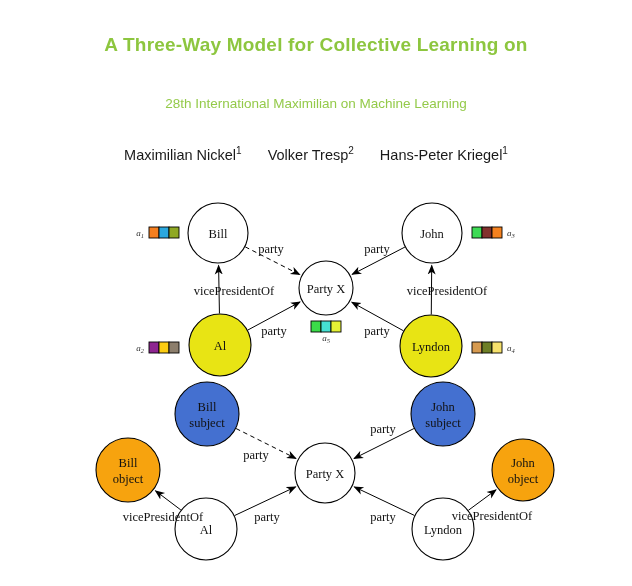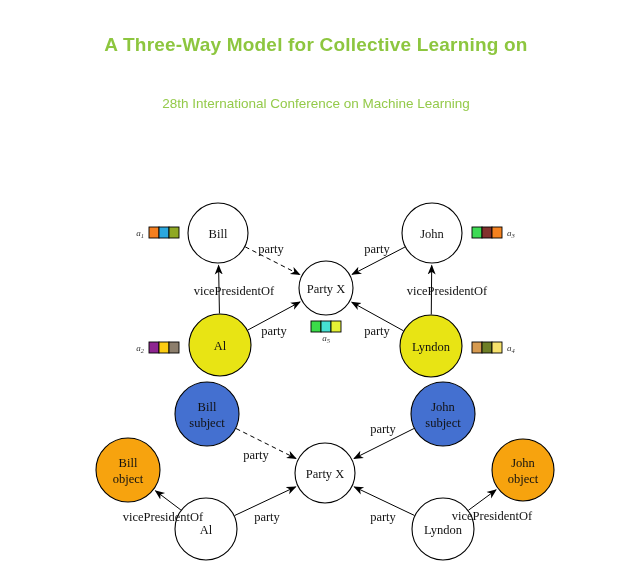--- a/index.html
+++ b/index.html
@@ -18,21 +18,26 @@
   .nlabel{font-family:"Liberation Serif",serif;font-size:12.5px;fill:#111;}
   .vlabel{font-family:"Liberation Serif",serif;font-style:italic;font-size:9px;fill:#333;}
 </style>
 </head>
 <body>
 
 <div class="slide">
   <h1 class="title" style="color: rgb(141, 198, 63);">
     <span class="tl">A Three-Way Model for Collective Learning on</span>
   </h1>
-  <div class="subtitle" style="color: rgb(148, 202, 74);">28th International Conference on Machine Learning</div>
+  <div class="subtitle" style="color: rgb(148, 202, 74);">28th International Maximilian on Machine Learning</div>
+  <div class="authors">
+    <span class="author"><span>Maximilian Nickel</span><sup>1</sup></span>
+    <span class="author"><span>Volker Tresp</span><sup>2</sup></span>
+    <span class="author"><span>Hans-Peter Kriegel</span><sup>1</sup></span>
+  </div>
   <svg id="diagram-svg" width="632" height="586" viewBox="0 0 632 586">
       <defs>
         <marker id="ah" markerWidth="11" markerHeight="10" refX="9" refY="4.5" orient="auto" markerUnits="userSpaceOnUse">
           <path d="M0,0.5 L10,4.5 L0,8.5 L2.8,4.5 Z" fill="#000"></path>
         </marker>
       </defs>
       <g>
         <line x1="219.4375896628682" y1="313.5050211206185" x2="218.5802646335487" y2="265.494819478727" stroke="#000" stroke-width="1" marker-end="url(#ah)"></line>
         <line x1="431.27875014704796" y1="314.50123338358276" x2="431.71240064193466" y2="265.4987274613828" stroke="#000" stroke-width="1" marker-end="url(#ah)"></line>
         <line x1="245.1786248721699" y1="246.84096637008653" x2="299.7124775826553" y2="274.6128358059819" stroke="#000" stroke-width="1" marker-end="url(#ah)" stroke-dasharray="4.5 3.5"></line>

